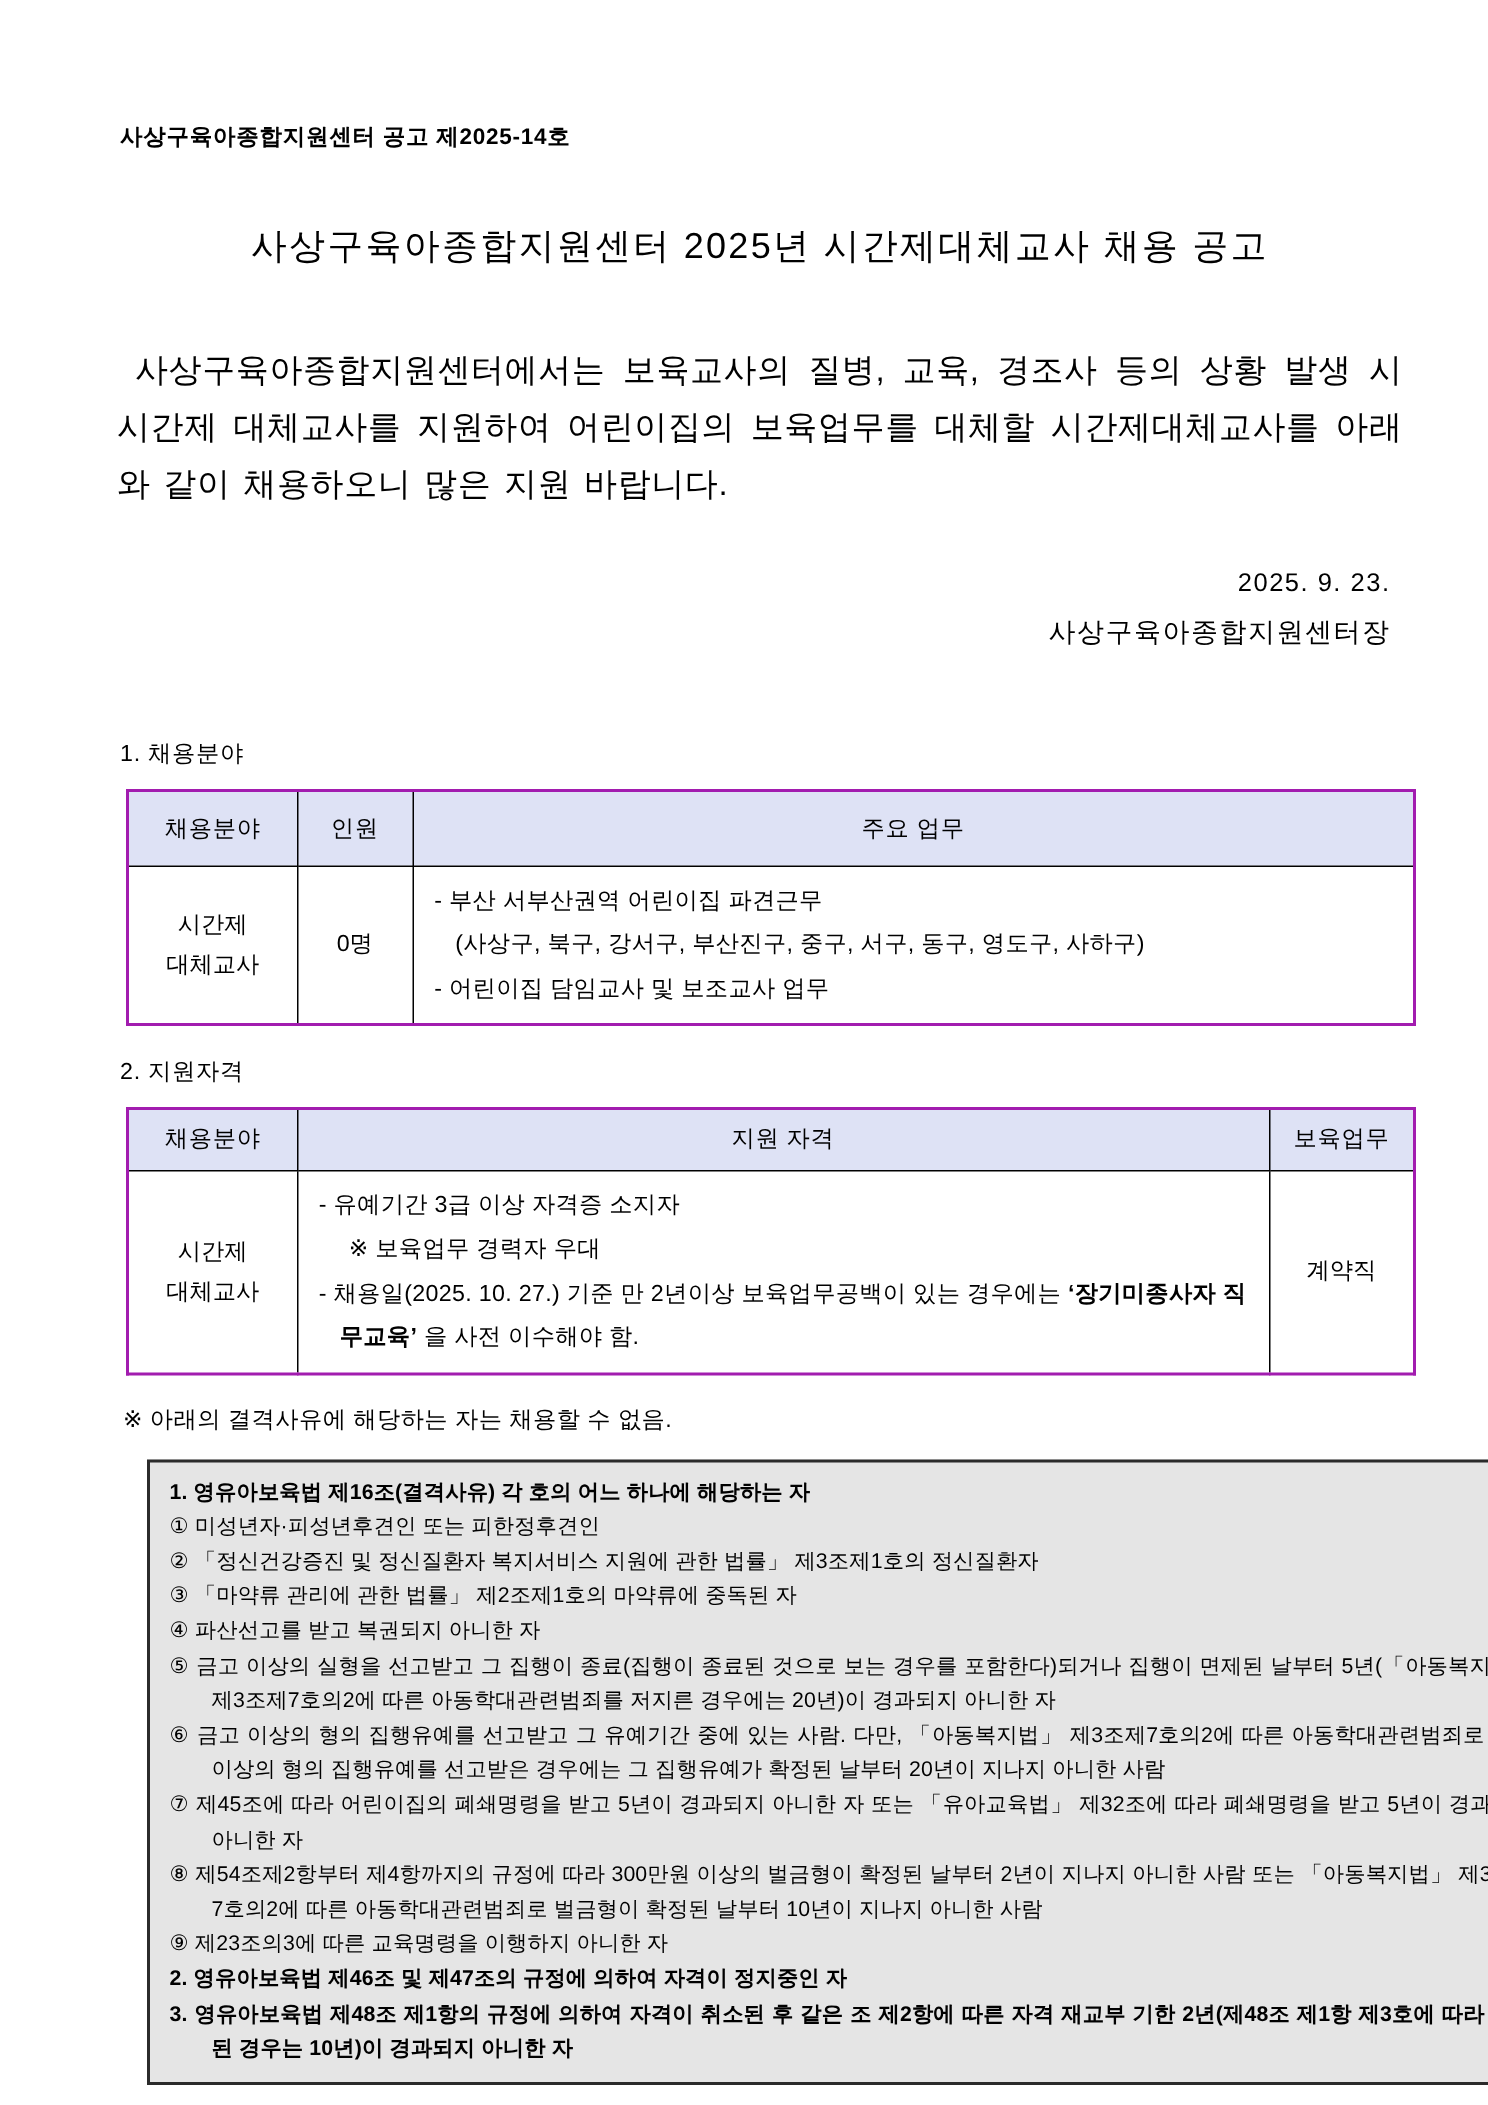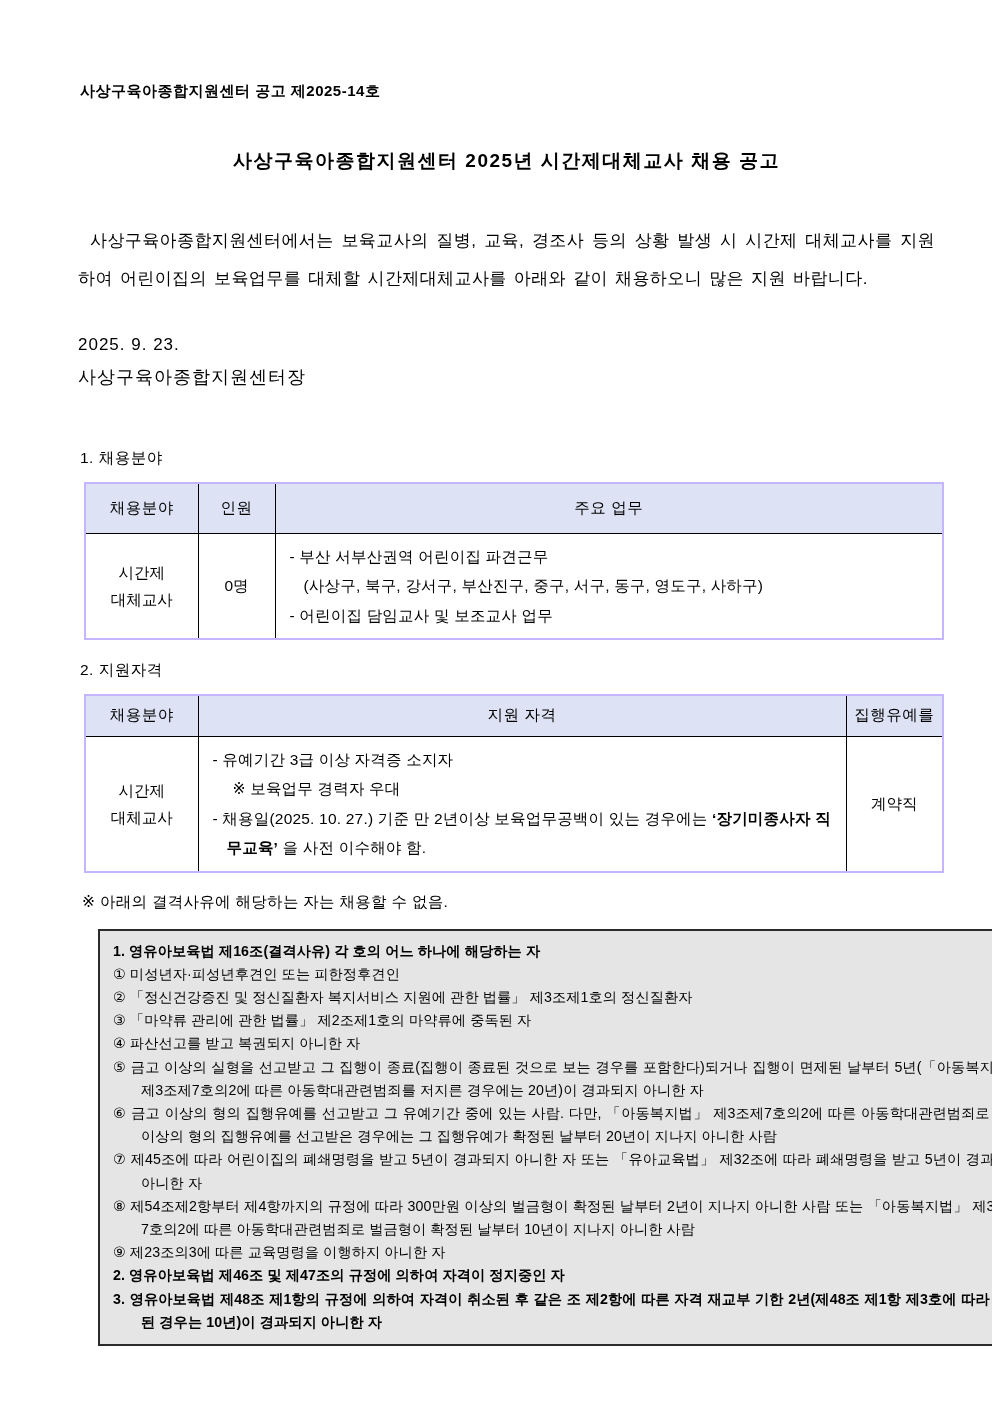--- a/index.html
+++ b/index.html
@@ -20,47 +20,47 @@
   }
   .notice-number {
     font-size: 15px;
     font-weight: bold;
     letter-spacing: 0.5px;
     margin-left: 2px;
     margin-bottom: 47px;
   }
   .doc-title {
     text-align: center;
-    font-size: 19px;
-    font-weight: bold;
+    font-size: 24px;
+    font-weight: normal;
     letter-spacing: 1.5px;
     margin-bottom: 48px;
   }
   .intro {
-    font-size: 17px;
+    font-size: 22px;
     line-height: 38px;
     text-align: justify;
     text-indent: 12px;
     letter-spacing: 0.4px;
     word-spacing: 2px;
     margin-bottom: 32px;
   }
-  .sign-block { text-align: left; margin-right: 8px; }
+  .sign-block { text-align: right; margin-right: 8px; }
   .issue-date { font-size: 17px; letter-spacing: 1px; line-height: 30px; }
   .issuer { font-size: 18px; letter-spacing: 1px; line-height: 34px; margin-bottom: 54px; }
   .section-heading {
     font-size: 15.5px;
     letter-spacing: 0.5px;
     margin: 0 0 13px 2px;
   }
   table.doc-table {
     border-collapse: collapse;
     width: 858px;
     margin-left: 6px;
-    border: 2px solid #c4b5fd;
+    border: 2px solid #a21caf;
     table-layout: fixed;
   }
   table.doc-table th, table.doc-table td {
     border: 1px solid #000000;
     font-size: 15.5px;
     vertical-align: middle;
   }
   table.doc-table th {
     background: #dee2f5;
     font-weight: normal;
@@ -154,21 +154,21 @@
   <table class="doc-table t2">
     <colgroup>
         <col style="width:113px">
         <col style="width:648px">
         <col style="width:97px">
       </colgroup>
     <thead>
       <tr>
         <th>채용분야</th>
         <th>지원 자격</th>
-        <th>집행유예를</th>
+        <th>보육업무</th>
       </tr>
     </thead>
     <tbody>
       <tr>
         <td class="cell-center">
           <div>시간제</div>
           <div>대체교사</div>
         </td>
         <td class="cell-lines">
           <div class="line">- 유예기간 3급 이상 자격증 소지자</div>

